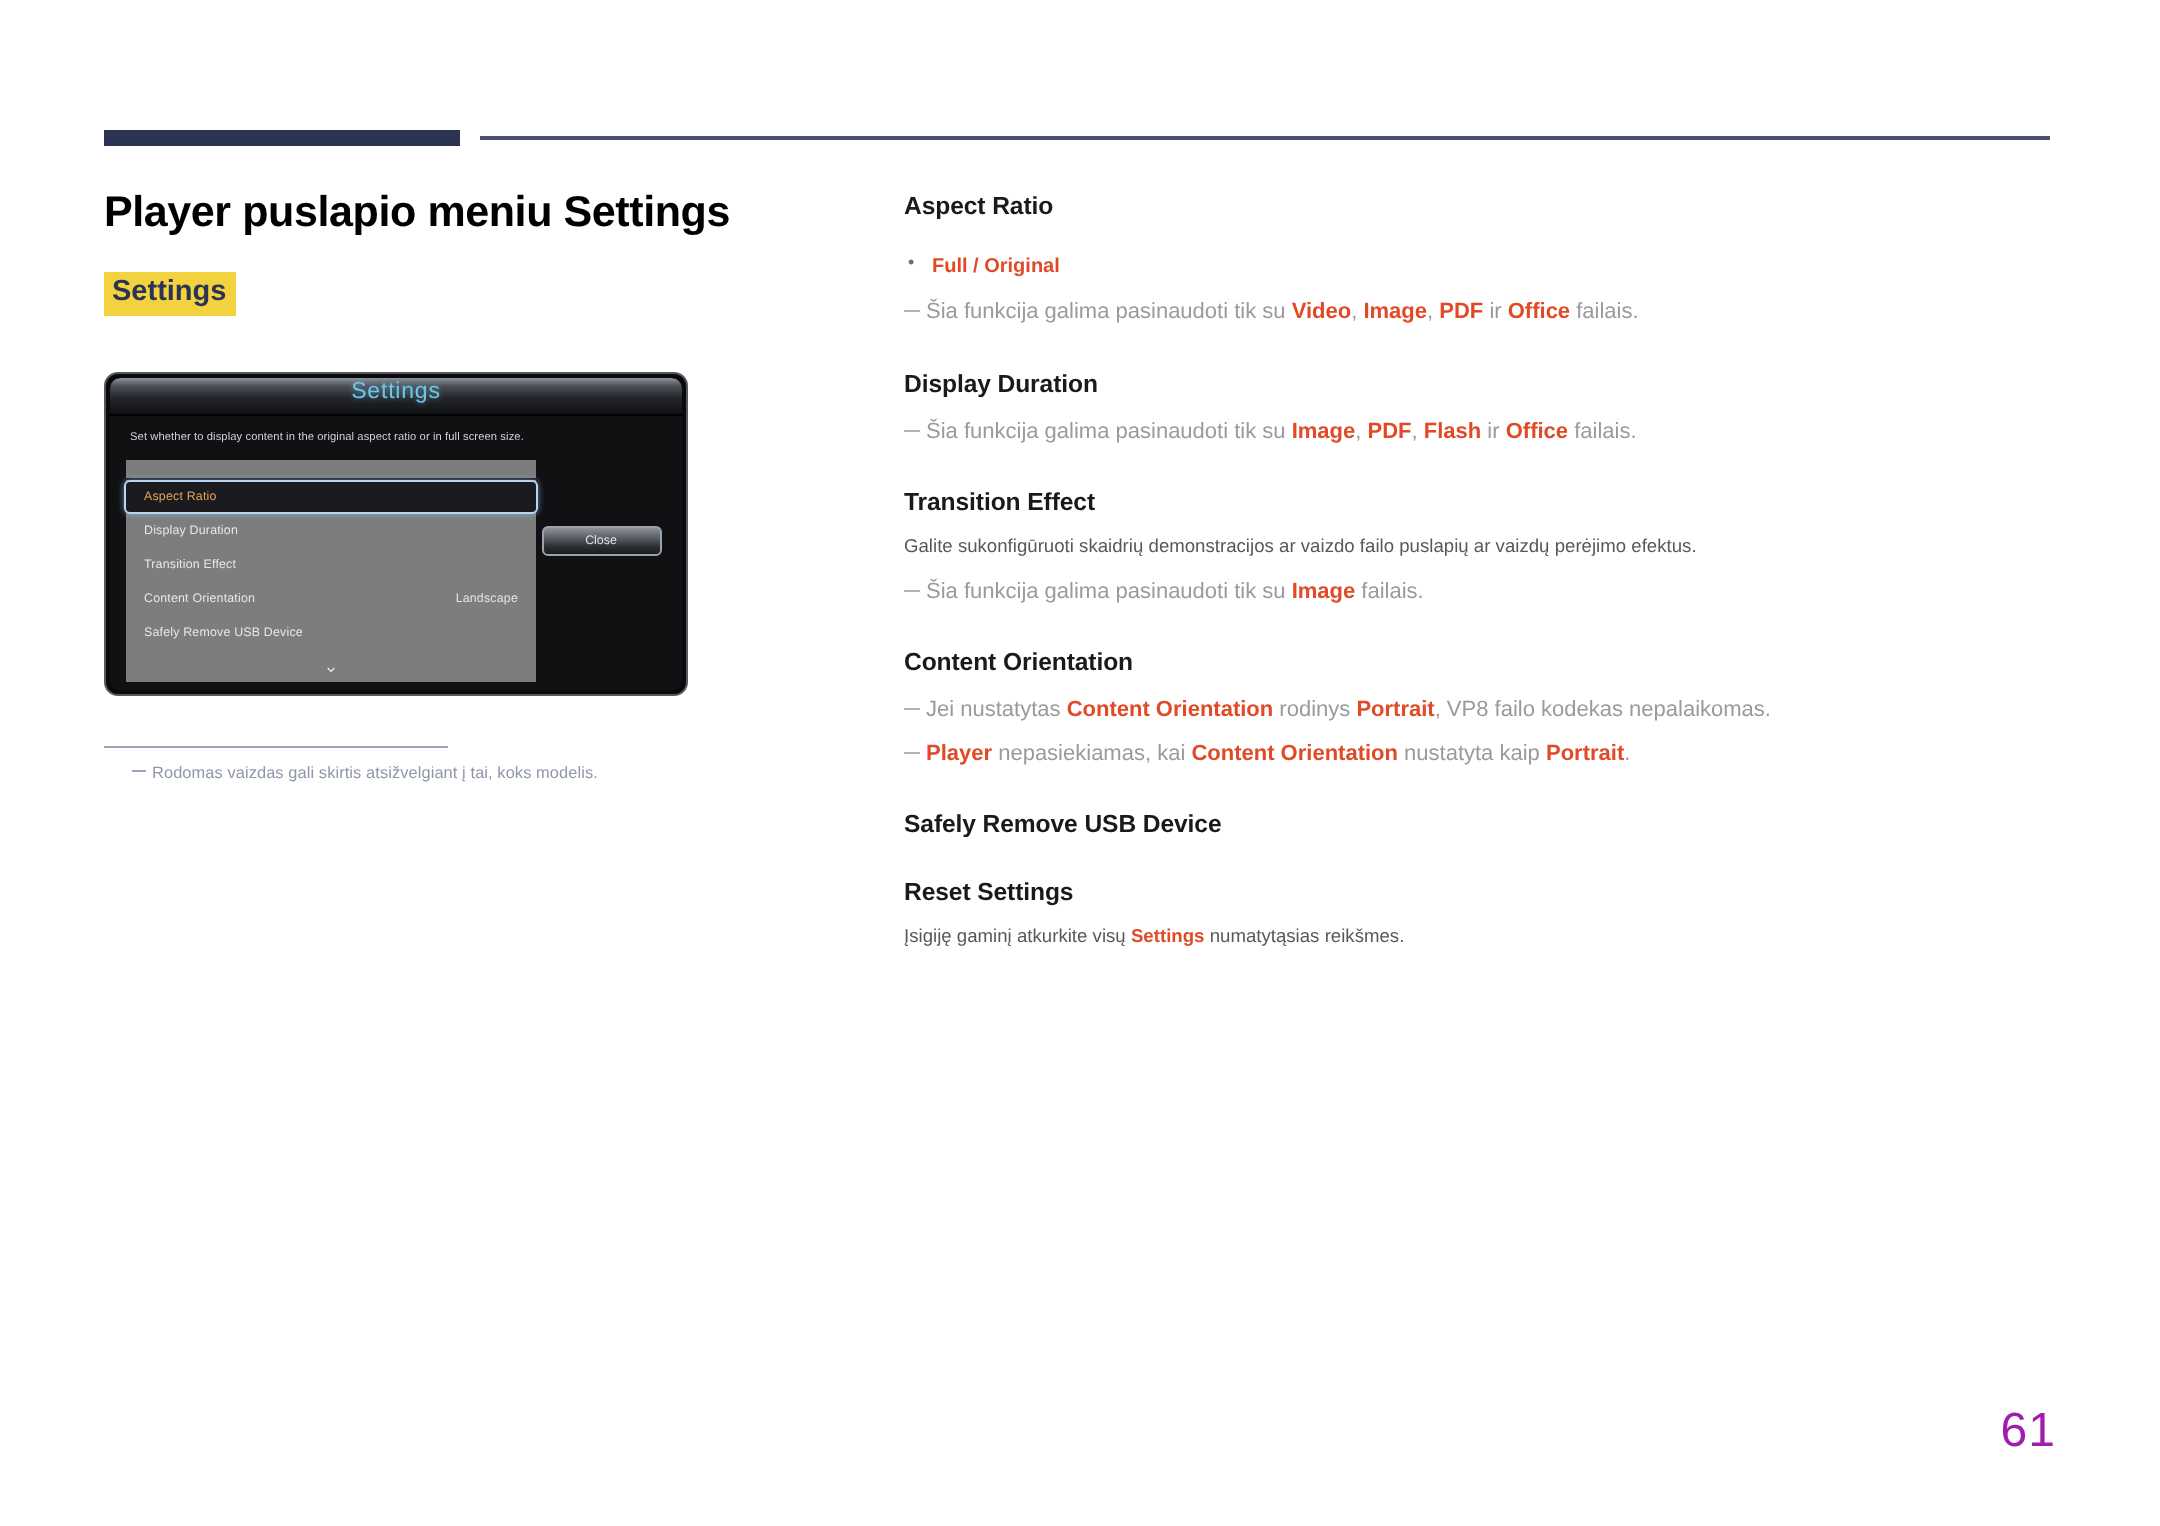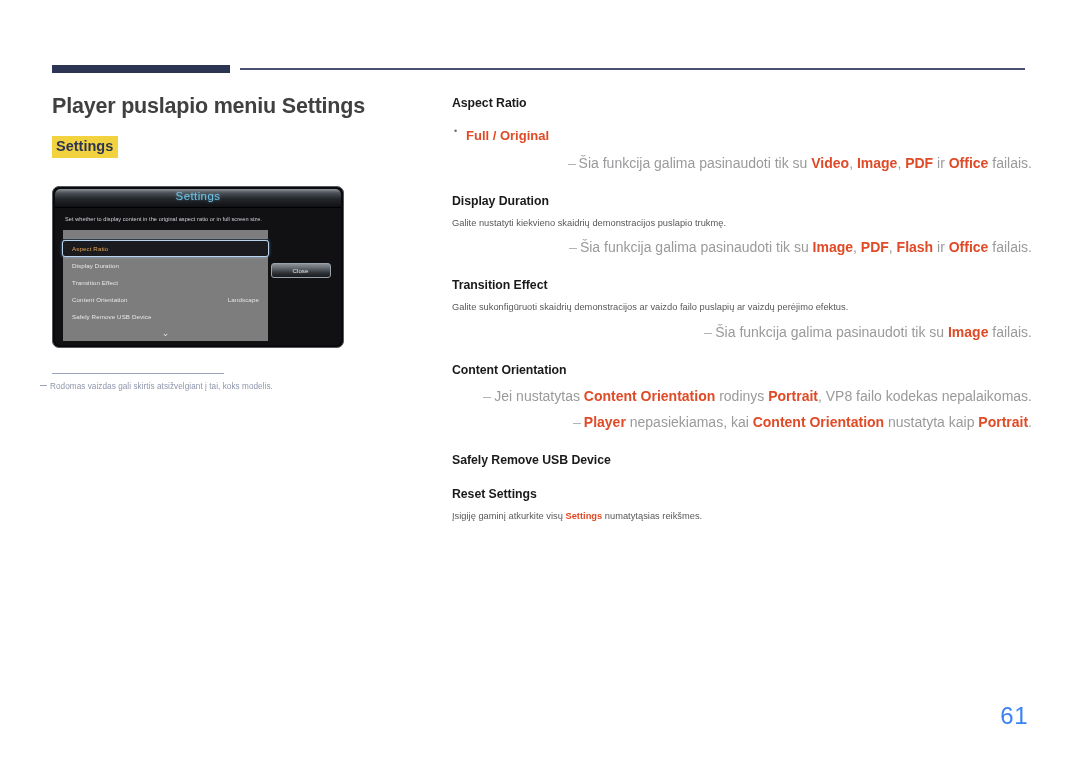--- a/index.html
+++ b/index.html
@@ -37,21 +37,21 @@
   
   #left-col {
     position: absolute;
     left: 52px;
     top: 93px;
     width: 370px;
   }
   #page-title {
     font-size: 21.5px;
     font-weight: bold;
-    color: #404040;
+    color: #000000;
     letter-spacing: -0.2px;
     margin: 0;
     line-height: 1.25;
   }
   #settings-chip {
     display: inline-block;
     margin-top: 16px;
     background: #f2d23f;
     color: #2b3452;
     font-weight: bold;
@@ -176,21 +176,21 @@
   #left-note-rule {
     position: absolute;
     left: 52px;
     top: 373px;
     width: 172px;
     height: 1px;
     background: #9aa3bb;
   }
   #left-note {
     position: absolute;
-    left: 40px;
+    left: 66px;
     top: 382px;
     width: 350px;
     font-size: 8.2px;
     color: #8f96ac;
     letter-spacing: 0.05px;
   }
   #left-note .dash {
     display: inline-block;
     width: 7px;
     border-top: 1.2px solid #9aa3bb;
@@ -216,60 +216,59 @@
   .sect + .sect .sect-h { margin-top: 20px; }
   .body-line {
     font-size: 9.3px;
     color: #58585a;
     line-height: 1.5;
     margin: 0 0 7px 0;
     letter-spacing: 0.01px;
   }
   .body-line b, .em { color: #e04a26; font-weight: bold; }
   .bullet-line {
-    font-size: 13px;
+    font-size: 10px;
     color: #e04a26;
     font-weight: bold;
     margin: 16px 0 7px 0;
     padding-left: 14px;
     position: relative;
     line-height: 1.5;
   }
   .bullet-line::before {
     content: "•";
     position: absolute;
     left: 2px;
     top: -1px;
     color: #6d6e71;
     font-weight: normal;
     font-size: 9px;
   }
   .note-line {
-    font-size: 14px;
+    font-size: 11px;
     color: #9a9a9c;
     line-height: 1.5;
     margin: 0 0 5px 0;
-    text-align: right;
   }
   .note-line b { color: #e04a26; font-weight: bold; }
   .note-line .dash {
     display: inline-block;
     width: 8px;
     border-top: 1.6px solid #b3b3b5;
     vertical-align: 3px;
     margin-right: 3px;
   }
 
   
   #page-number {
     position: absolute;
     right: 52px;
     top: 702px;
     font-size: 24px;
-    color: #3b82f6;
+    color: #a21caf;
     letter-spacing: 0.5px;
   }
 </style>
 </head>
 <body>
 
 <div id="top-rule-thick"></div>
 <div id="top-rule-thin"></div>
 
 <div id="left-col">
@@ -317,21 +316,20 @@
 <div id="left-note"><span class="dash"></span><span>Rodomas vaizdas gali skirtis atsižvelgiant į tai, koks modelis.</span></div>
 
 <div id="right-col">
     <div class="sect">
       <div class="sect-h">Aspect Ratio</div>
       <p class="bullet-line">Full / Original</p>
       <p class="note-line"><span class="dash"></span><span>Šia funkcija galima pasinaudoti tik su </span><b>Video</b><span>, </span><b>Image</b><span>, </span><b>PDF</b><span> ir </span><b>Office</b><span> failais.</span></p>
     </div>
     <div class="sect">
       <div class="sect-h">Display Duration</div>
-      <p class="body-line"><span>Galite nustatyti kiekvieno skaidrių demonstracijos puslapio trukmę.</span></p>
       <p class="note-line"><span class="dash"></span><span>Šia funkcija galima pasinaudoti tik su </span><b>Image</b><span>, </span><b>PDF</b><span>, </span><b>Flash</b><span> ir </span><b>Office</b><span> failais.</span></p>
     </div>
     <div class="sect">
       <div class="sect-h">Transition Effect</div>
       <p class="body-line"><span>Galite sukonfigūruoti skaidrių demonstracijos ar vaizdo failo puslapių ar vaizdų perėjimo efektus.</span></p>
       <p class="note-line"><span class="dash"></span><span>Šia funkcija galima pasinaudoti tik su </span><b>Image</b><span> failais.</span></p>
     </div>
     <div class="sect">
       <div class="sect-h">Content Orientation</div>
       <p class="note-line"><span class="dash"></span><span>Jei nustatytas </span><b>Content Orientation</b><span> rodinys </span><b>Portrait</b><span>, VP8 failo kodekas nepalaikomas.</span></p>

